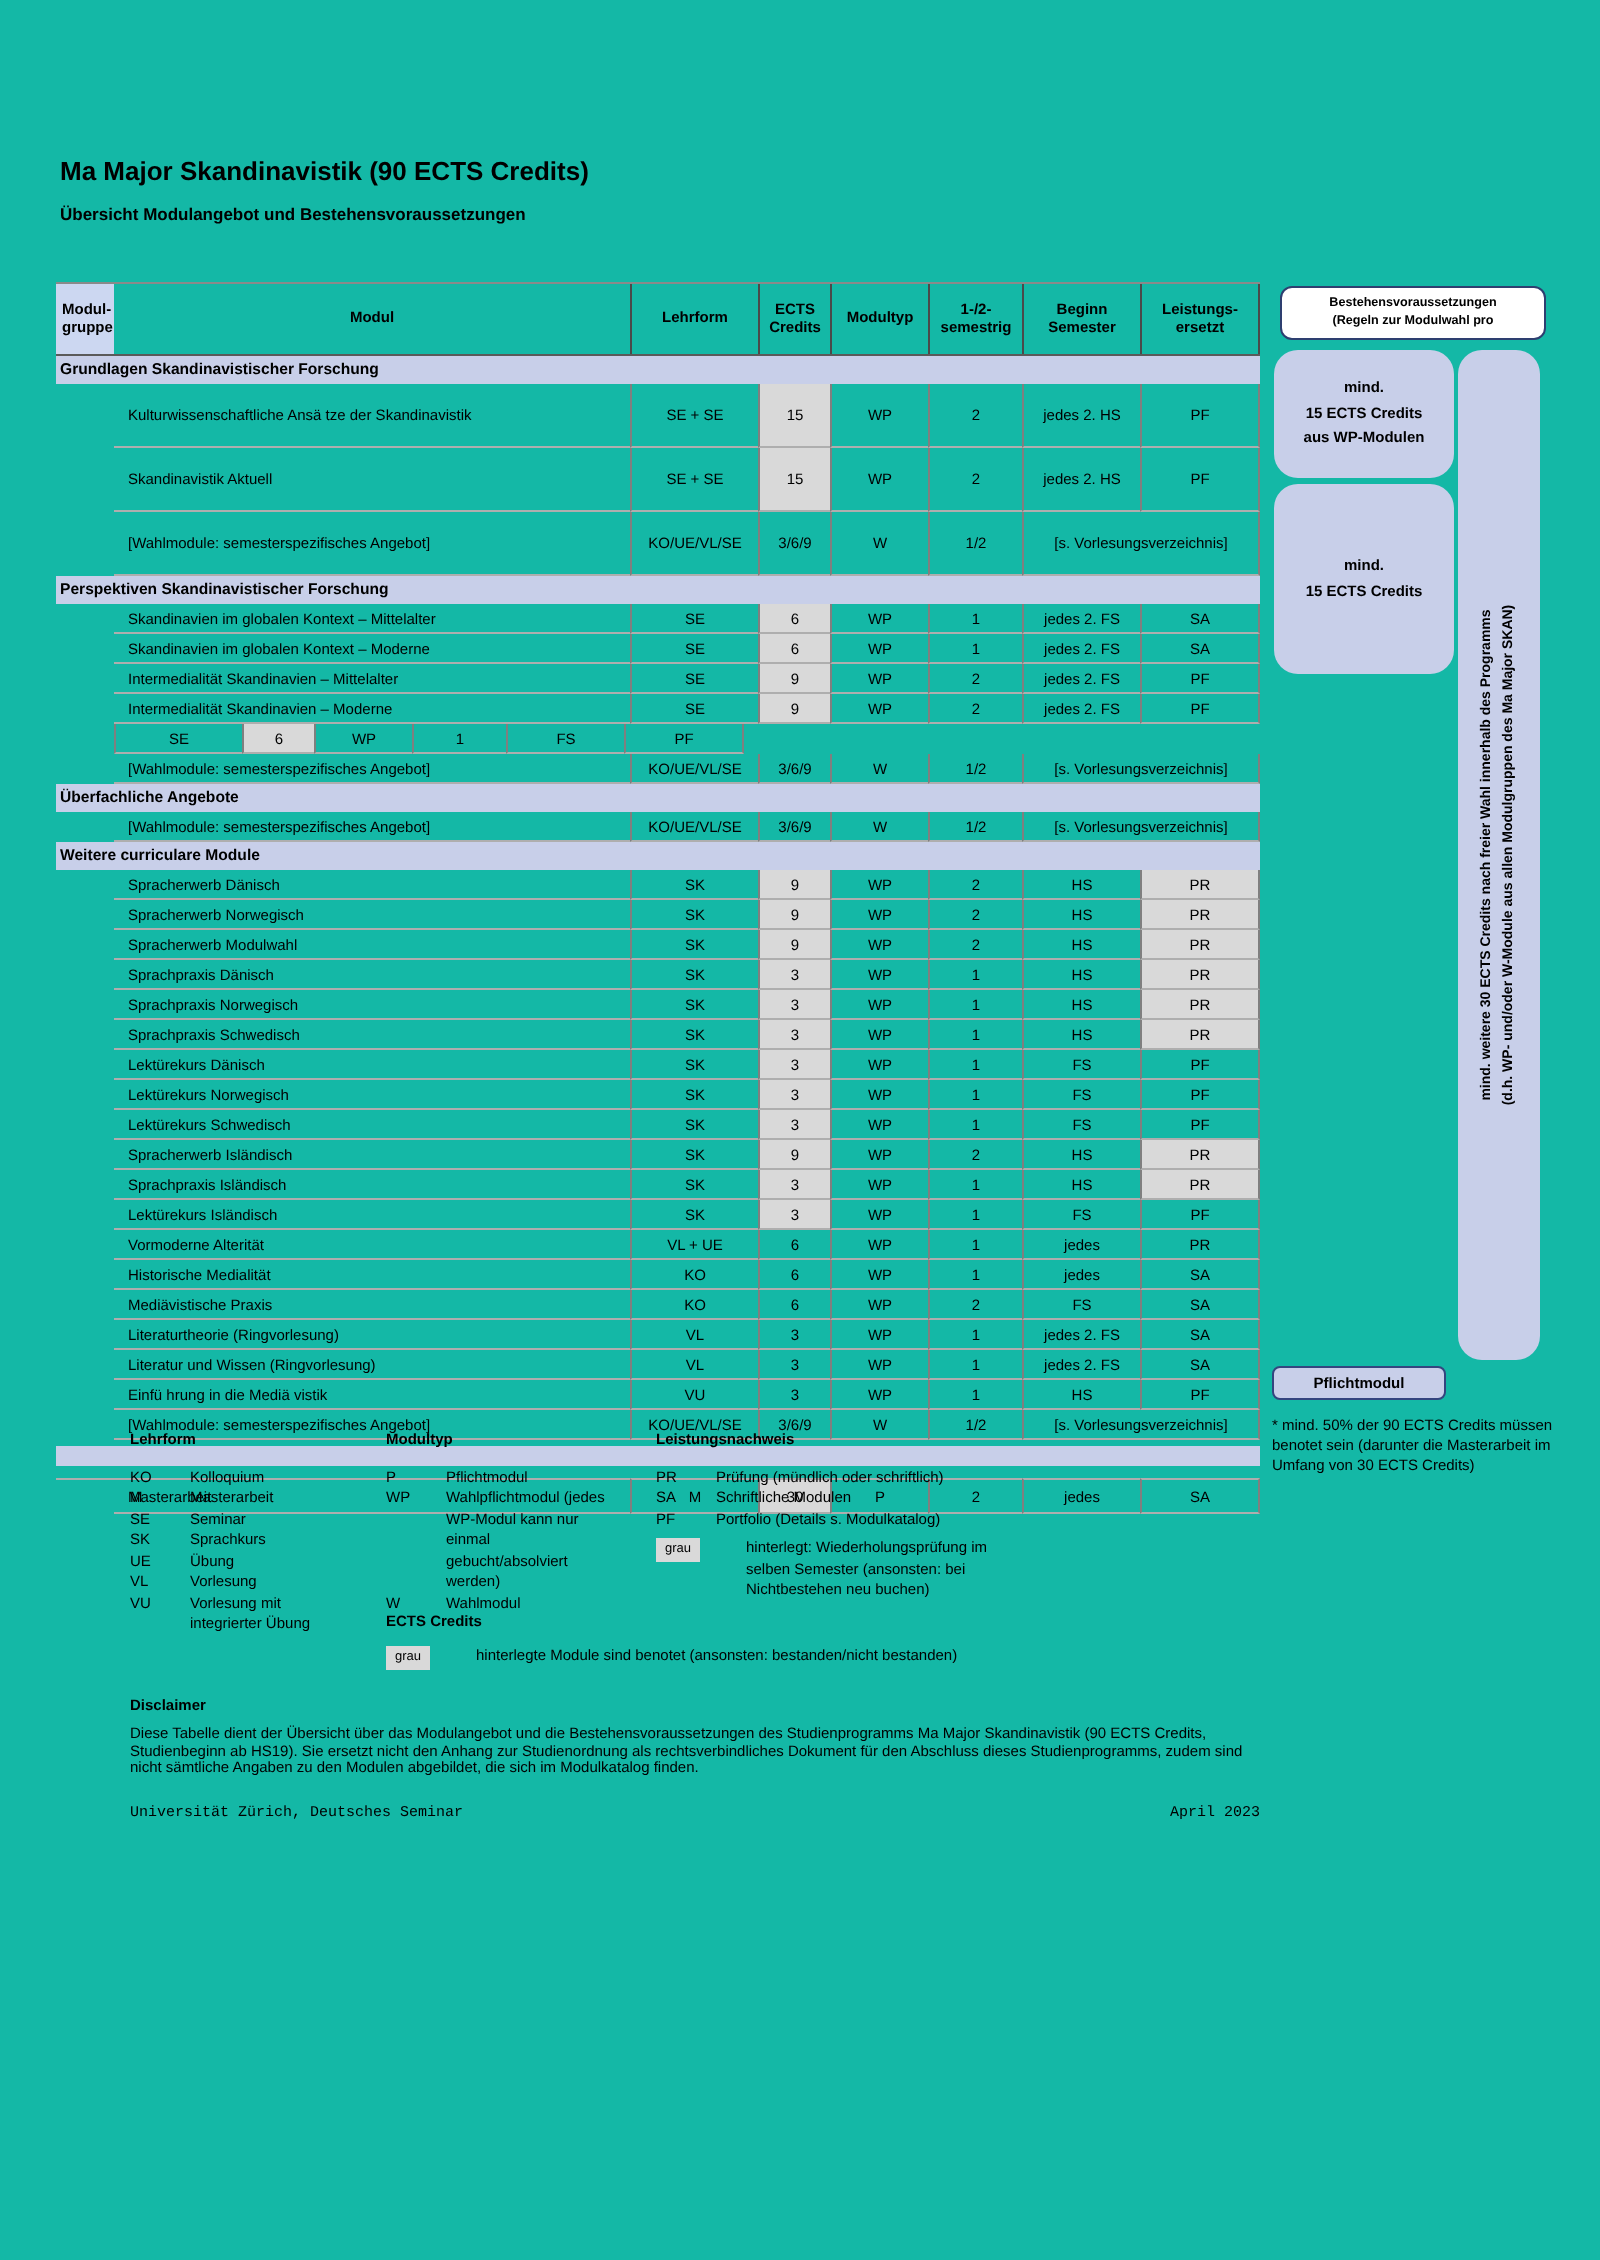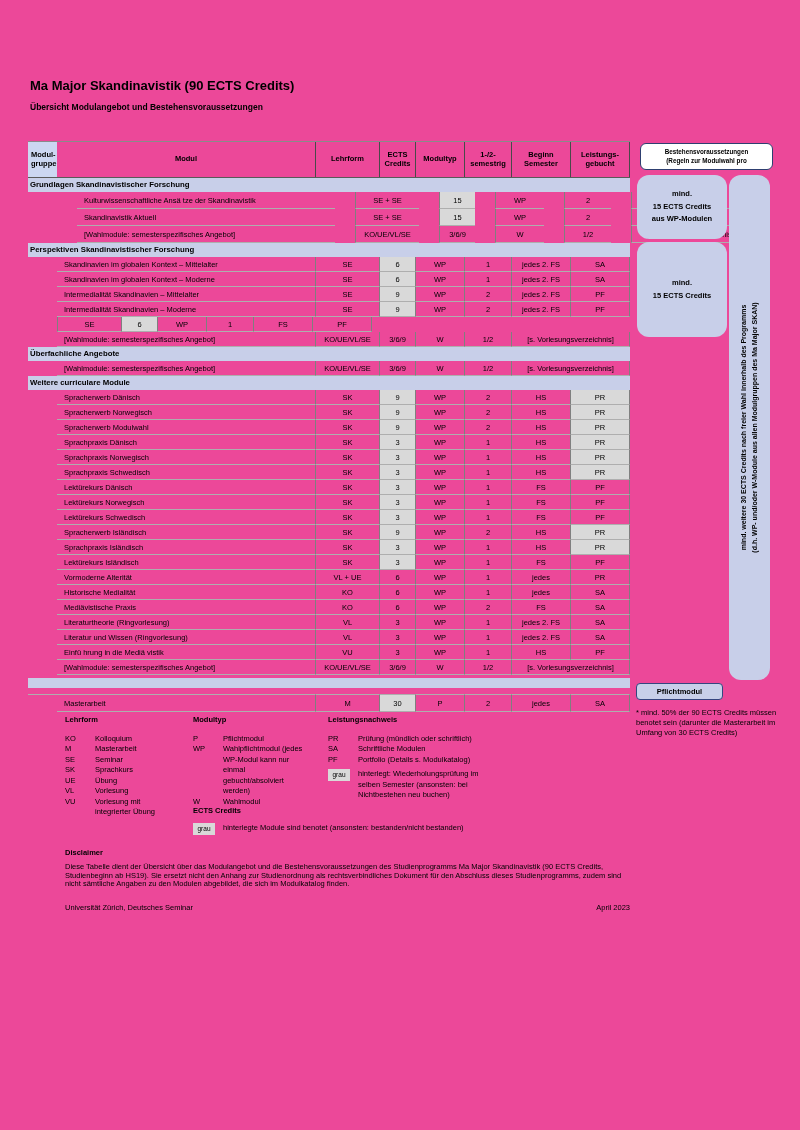--- a/index.html
+++ b/index.html
@@ -3,21 +3,21 @@
 <meta charset="utf-8">
 <style>
   :root{
     --lav:#c8cfe9;
     --mg:#ccd7f1;
     --shade:#d9d9d9;
     --hline:#aeaeae;
     --vline:#7f7f7f;
   }
   html,body{margin:0;padding:0;background:#fff;}
-  .page{position:relative;width:800px;height:1130px;background:#ec4899;overflow:hidden;
+  .page{position:relative;width:800px;height:1130px;background:#14b8a6;overflow:hidden;
         font-family:"Liberation Sans",sans-serif;color:#000;}
 
   .title{position:absolute;left:30px;top:78px;font-size:13px;font-weight:bold;margin:0;}
   .subtitle{position:absolute;left:30px;top:102px;font-size:8.5px;font-weight:bold;margin:0;}
 
   
   .modtable{position:absolute;left:28px;top:141px;width:602px;}
   .thead{display:flex;height:35px;border-top:1px solid #8a8a8a;border-bottom:1px solid #5a5a5a;}
   .hc{box-sizing:border-box;display:flex;align-items:center;justify-content:center;
       text-align:center;font-weight:bold;font-size:7.5px;line-height:8.5px;white-space:pre-line;height:100%;}
@@ -31,21 +31,21 @@
   .c3{width:36px;flex:none;}
   .c4{width:49px;flex:none;}
   .c5{width:47px;flex:none;}
   .c6{width:59px;flex:none;}
   .c7{width:60px;flex:none;}
   .cm{width:119px;flex:none;}
 
   .band{height:14px;background:var(--lav);font-weight:bold;font-size:7.8px;line-height:14px;
         padding-left:2px;box-sizing:border-box;}
   .trow{display:flex;height:15px;}
-  .trow.tall{height:17px;gap:20px;}
+  .trow.tall{height:32px;}
   .tc{box-sizing:border-box;font-size:7.5px;display:flex;align-items:center;justify-content:center;
       border-bottom:1px solid var(--hline);height:100%;}
   .tc.c0{border-bottom:none;}
   .tc.c1{justify-content:flex-start;padding-left:7px;}
   .tc.v{border-left:1px solid var(--vline);}
   .tc.last{border-right:1px solid var(--vline);}
   .shaded{background:var(--shade);}
   .emptyband{height:10px;background:var(--lav);margin-top:3px;}
   .gap6{height:6px;}
   .trow.master{height:18px;}
@@ -70,34 +70,34 @@
   .note{position:absolute;left:636px;top:708px;width:158px;font-size:7.5px;line-height:10px;}
 
   
   .legend-col{position:absolute;font-size:7.5px;line-height:10.5px;}
   .legend-title{font-weight:bold;margin-bottom:8px;}
   .litem{display:flex;align-items:flex-start;}
   .labbr{width:30px;flex:none;}
   .ldesc{white-space:pre-line;}
   .grau{display:inline-block;width:22px;height:12px;background:var(--shade);
         font-size:6.5px;text-align:center;line-height:12px;flex:none;}
-  .grau-row{display:flex;align-items:flex-start;}
+  .grau-row{display:flex;align-items:flex-start;gap:15px;}
   .grau-row .grau{margin-right:8px;}
   .grau-text{white-space:pre-line;}
   .pos-lehrform{left:65px;top:715px;}
   .pos-modultyp{left:193px;top:715px;}
   .pos-leistung{left:328px;top:715px;}
   .pos-ects{left:193px;top:806px;}
   .pos-ects .legend-title{margin-bottom:6px;}
   .pos-leistung .grau-row{margin-top:4px;}
 
   
   .disclaimer{position:absolute;left:65px;top:849px;width:565px;font-size:7.5px;line-height:8.8px;}
   .disclaimer-title{font-weight:bold;margin-bottom:5px;}
-  .footer{position:absolute;left:65px;top:903px;width:565px;display:flex;justify-content:space-between;font-size:7.5px;}
+  .footer{position:absolute;left:65px;top:903px;width:565px;display:flex;justify-content:space-between;font-size:7.5px;font-family:Liberation Mono, monospace;}
 </style>
 </head>
 <body>
 
 <div class="page">
 
   <h1 class="title">Ma Major Skandinavistik (90 ECTS Credits)</h1>
   <h2 class="subtitle">Übersicht Modulangebot und Bestehensvoraussetzungen</h2>
 
   <div class="modtable">
@@ -107,21 +107,21 @@
       <div class="hc c1">Modul</div>
       <div class="hc c2 v">Lehrform</div>
       <div class="hc c3 v">ECTS
 Credits</div>
       <div class="hc c4 v">Modultyp</div>
       <div class="hc c5 v">1-/2-
 semestrig</div>
       <div class="hc c6 v">Beginn
 Semester</div>
       <div class="hc c7 v last">Leistungs-
-gebucht</div>
+ersetzt</div>
     </div>
     <div id="table-body">
         <div class="band">Grundlagen Skandinavistischer Forschung</div>
         <div class="trow tall">
           <div class="tc c0"></div>
           <div class="tc c1">Kulturwissenschaftliche Ansä tze der Skandinavistik</div>
           <div class="tc c2 v">SE + SE</div>
           <div class="tc c3 v shaded">15</div>
           <div class="tc c4 v">WP</div>
           <div class="tc c5 v">2</div>

